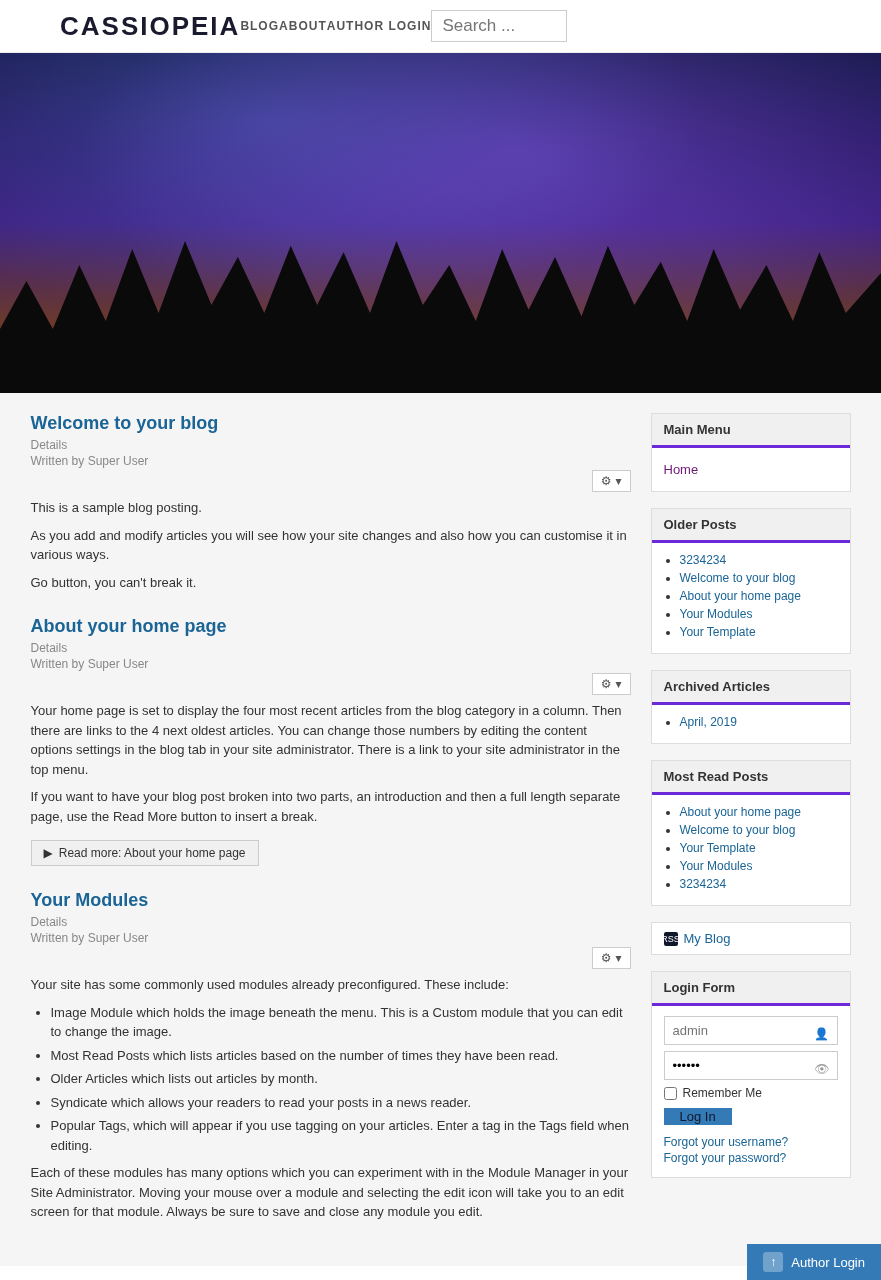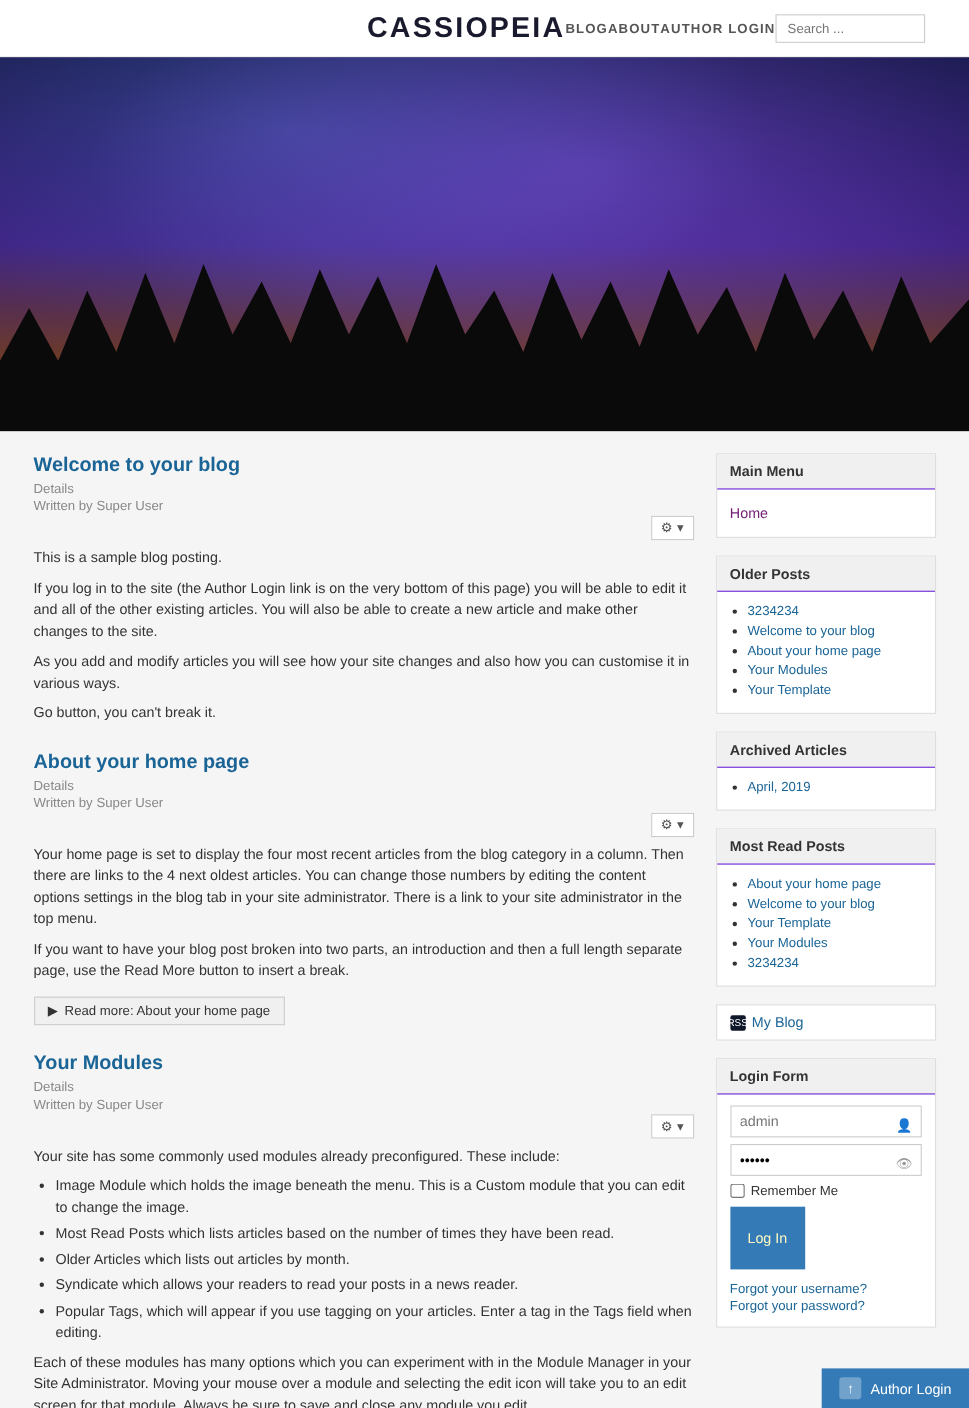--- a/index.html
+++ b/index.html
@@ -1,24 +1,24 @@
 <!DOCTYPE html>
 <html><head>
   <meta charset="utf-8">
   <style>
     * { box-sizing: border-box; margin: 0; padding: 0; }
     body { font-family: Arial, sans-serif; font-size: 14px; color: #333; background: #fff; }
 
     
     .header {
       background: #fff;
-      padding: 10px 40px;
-      display: flex;
-      align-items: center;
-      justify-content: flex-end;
+      padding: 10px 60px;
+      display: flex;
+      align-items: center;
+      justify-content: flex-start;
       border-bottom: 1px solid #eee;
     }
     .logo {
       font-size: 26px;
       font-weight: 900;
       color: #1a1a2e;
       letter-spacing: 2px;
       text-transform: uppercase;
     }
     .nav-right {
@@ -30,21 +30,21 @@
       font-weight: bold;
       color: #555;
       text-decoration: none;
       text-transform: uppercase;
       letter-spacing: 1px;
       cursor: pointer;
     }
     .search-box {
       border: 1px solid #ccc;
       padding: 5px 10px;
-      font-size: 12px;
+      font-size: 17px;
       width: 136px;
       color: #999;
     }
 
     
     .hero {
       width: 100%;
       height: 340px;
       background: linear-gradient(to bottom, #1a1a4e 0%, #2d1b6b 30%, #3d2080 50%, #6b3a2a 80%, #2a1a0a 100%);
       position: relative;
@@ -145,21 +145,21 @@
     }
 
     
     .sidebar-widget {
       background: #fff;
       border: 1px solid #ddd;
       margin-bottom: 16px;
     }
     .widget-title {
       background: #f0f0f0;
-      border-bottom: 1px solid #6d28d9;
+      border-bottom: 3px solid #6d28d9;
       padding: 8px 12px;
       font-size: 13px;
       font-weight: bold;
       color: #333;
     }
     .widget-body {
       padding: 10px 12px;
     }
     .widget-body ul {
       padding-left: 16px;
@@ -220,23 +220,23 @@
     }
     .login-form .remember-row {
       display: flex;
       align-items: center;
       gap: 6px;
       margin-bottom: 8px;
       font-size: 12px;
     }
     .login-btn {
       background: #337ab7;
-      color: #fef9c3;
+      color: #0f172a;
       border: none;
-      padding: 21px 16px;
+      padding: 1px 16px;
       cursor: pointer;
       font-size: 13px;
       display: block;
       margin-bottom: 10px;
     }
     .forgot-link {
       display: block;
       color: #1a6496;
       font-size: 12px;
       text-decoration: none;
@@ -300,21 +300,20 @@
         </div>
         <div class="article-meta">Written by Super User</div>
         <div class="article-toolbar">
           <button class="gear-btn">
             <span>⚙</span>
             <span>▾</span>
           </button>
         </div>
         <div class="article-body">
           <p>This is a sample blog posting.</p>
-          <p>If you log in to the site (the Author Login link is on the very bottom of this page) you will be able to edit it and all of the other existing articles. You will also be able to create a new article and make other changes to the site.</p>
           <p>As you add and modify articles you will see how your site changes and also how you can customise it in various ways.</p>
           <p>Go button, you can't break it.</p>
         </div>
       </article>
 
       <article class="article">
         <h2 class="article-title">About your home page</h2>
         <div class="article-meta">
           <span>Details</span>
         </div>

